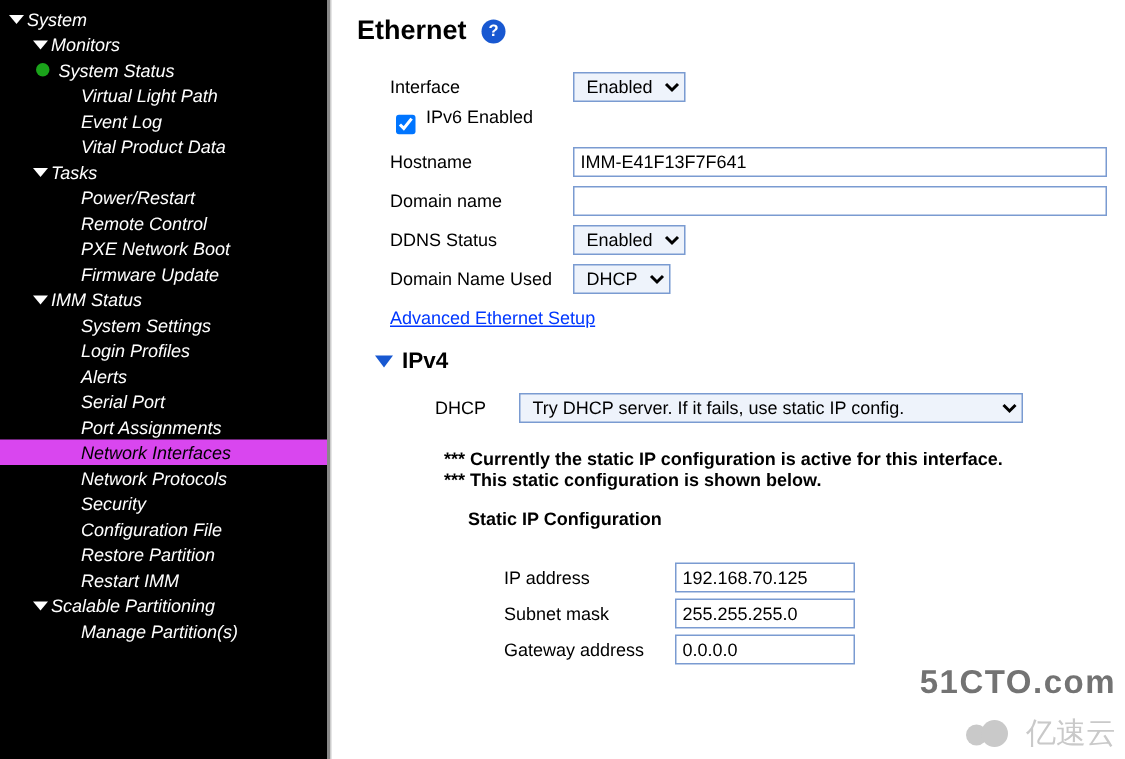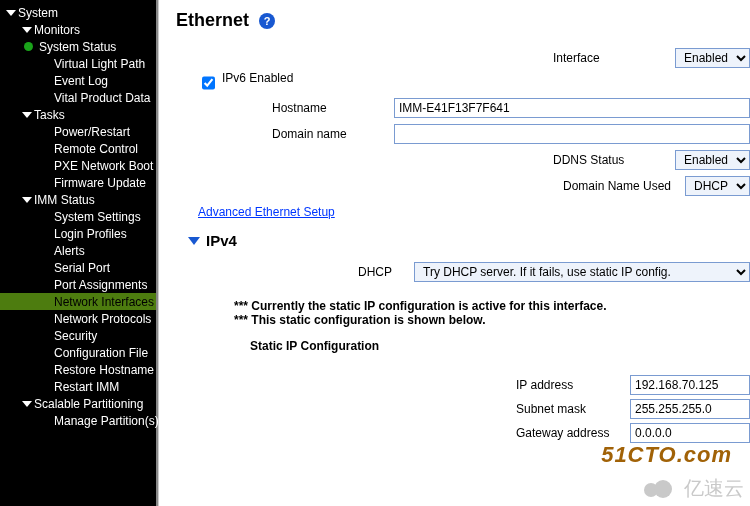--- a/index.html
+++ b/index.html
@@ -11,26 +11,27 @@
     background: #fff;
     width: 750px;
     height: 506px;
     overflow: hidden;
     position: relative;
   }
   .layout { display: flex; height: 506px; }
 
   
   .sidebar {
-    width: 158px;
+    width: 220px;
     background: #000;
     color: #fff;
     padding-top: 4px;
     flex-shrink: 0;
     border-right: 2px solid #888;
+    font-style: italic;
   }
   .sidebar ul { list-style: none; margin: 0; padding: 0; }
   .sidebar li { white-space: nowrap; }
   .cat > .row,
   .leaf > .row {
     display: flex;
     align-items: center;
     height: 17px;
     padding-right: 4px;
     cursor: pointer;
@@ -54,21 +55,21 @@
     border-top: 6px solid #fff;
     border-bottom: none;
   }
   .dot {
     width: 9px; height: 9px; border-radius: 50%;
     margin-right: 6px;
   }
   .dot.green { background: #1aa31a; }
   .leaf-label, .cat-label { }
   .selected {
-    background: #4d7c0f;
+    background: #d946ef;
     color: #000;
   }
 
   
   .main {
     flex: 1;
     background: #fff;
     color: #000;
     padding: 10px 0 0 14px;
     overflow: hidden;
@@ -97,21 +98,20 @@
     font-weight: bold;
     font-size: 11px;
     display: inline-flex; align-items: center; justify-content: center;
   }
 
   .form-row {
     display: flex;
     align-items: center;
     min-height: 26px;
     padding-left: 26px;
-    justify-content: flex-end;
   }
   .form-label {
     width: 122px;
     color: #000;
   }
   .form-ctrl select,
   .form-ctrl input[type=text] {
     font-family: Arial, sans-serif;
     font-size: 12px;
     height: 20px;
@@ -168,21 +168,21 @@
     padding-left: 78px;
     margin-top: 12px;
     margin-bottom: 20px;
   }
   .ip-form { padding-left: 102px; }
   .ip-form .form-row { padding-left: 0; min-height: 24px; }
   .ip-form .form-label { width: 114px; }
   .ip-form input[type=text] { width: 120px; }
 
   
-  .wm1 { position: absolute; right: 18px; bottom: 38px; color: #a16207; font-size: 22px; font-weight: bold; letter-spacing: 1px; pointer-events: none; font-style: italic; }
+  .wm1 { position: absolute; right: 6px; bottom: 38px; color: #737373; font-size: 22px; font-weight: bold; letter-spacing: 1px; pointer-events: none; }
   .wm2 { position: absolute; right: 6px; bottom: 4px; color: #c9c9c9; font-size: 20px; pointer-events: none; display:flex; align-items:center; gap:6px;}
   .cloud {
     width: 36px; height: 20px; position: relative;
   }
   .cloud::before, .cloud::after {
     content:""; position:absolute; background:#c9c9c9; border-radius:50%;
   }
   .cloud::before { width:14px; height:14px; left:2px; top:4px; }
   .cloud::after  { width:18px; height:18px; left:12px; top:1px; }
 </style>
@@ -302,21 +302,21 @@
                     <span class="leaf-label">Security</span>
                   </div>
                 </li>
               <li class="leaf">
                   <div class="row pad2b">
                     <span class="leaf-label">Configuration File</span>
                   </div>
                 </li>
               <li class="leaf">
                   <div class="row pad2b">
-                    <span class="leaf-label">Restore Hostname</span>
+                    <span class="leaf-label">Restore Partition</span>
                   </div>
                 </li>
               <li class="leaf">
                   <div class="row pad2b">
                     <span class="leaf-label">Restart IMM</span>
                   </div>
                 </li>
             </ul>
           </li>
           <li class="cat">

